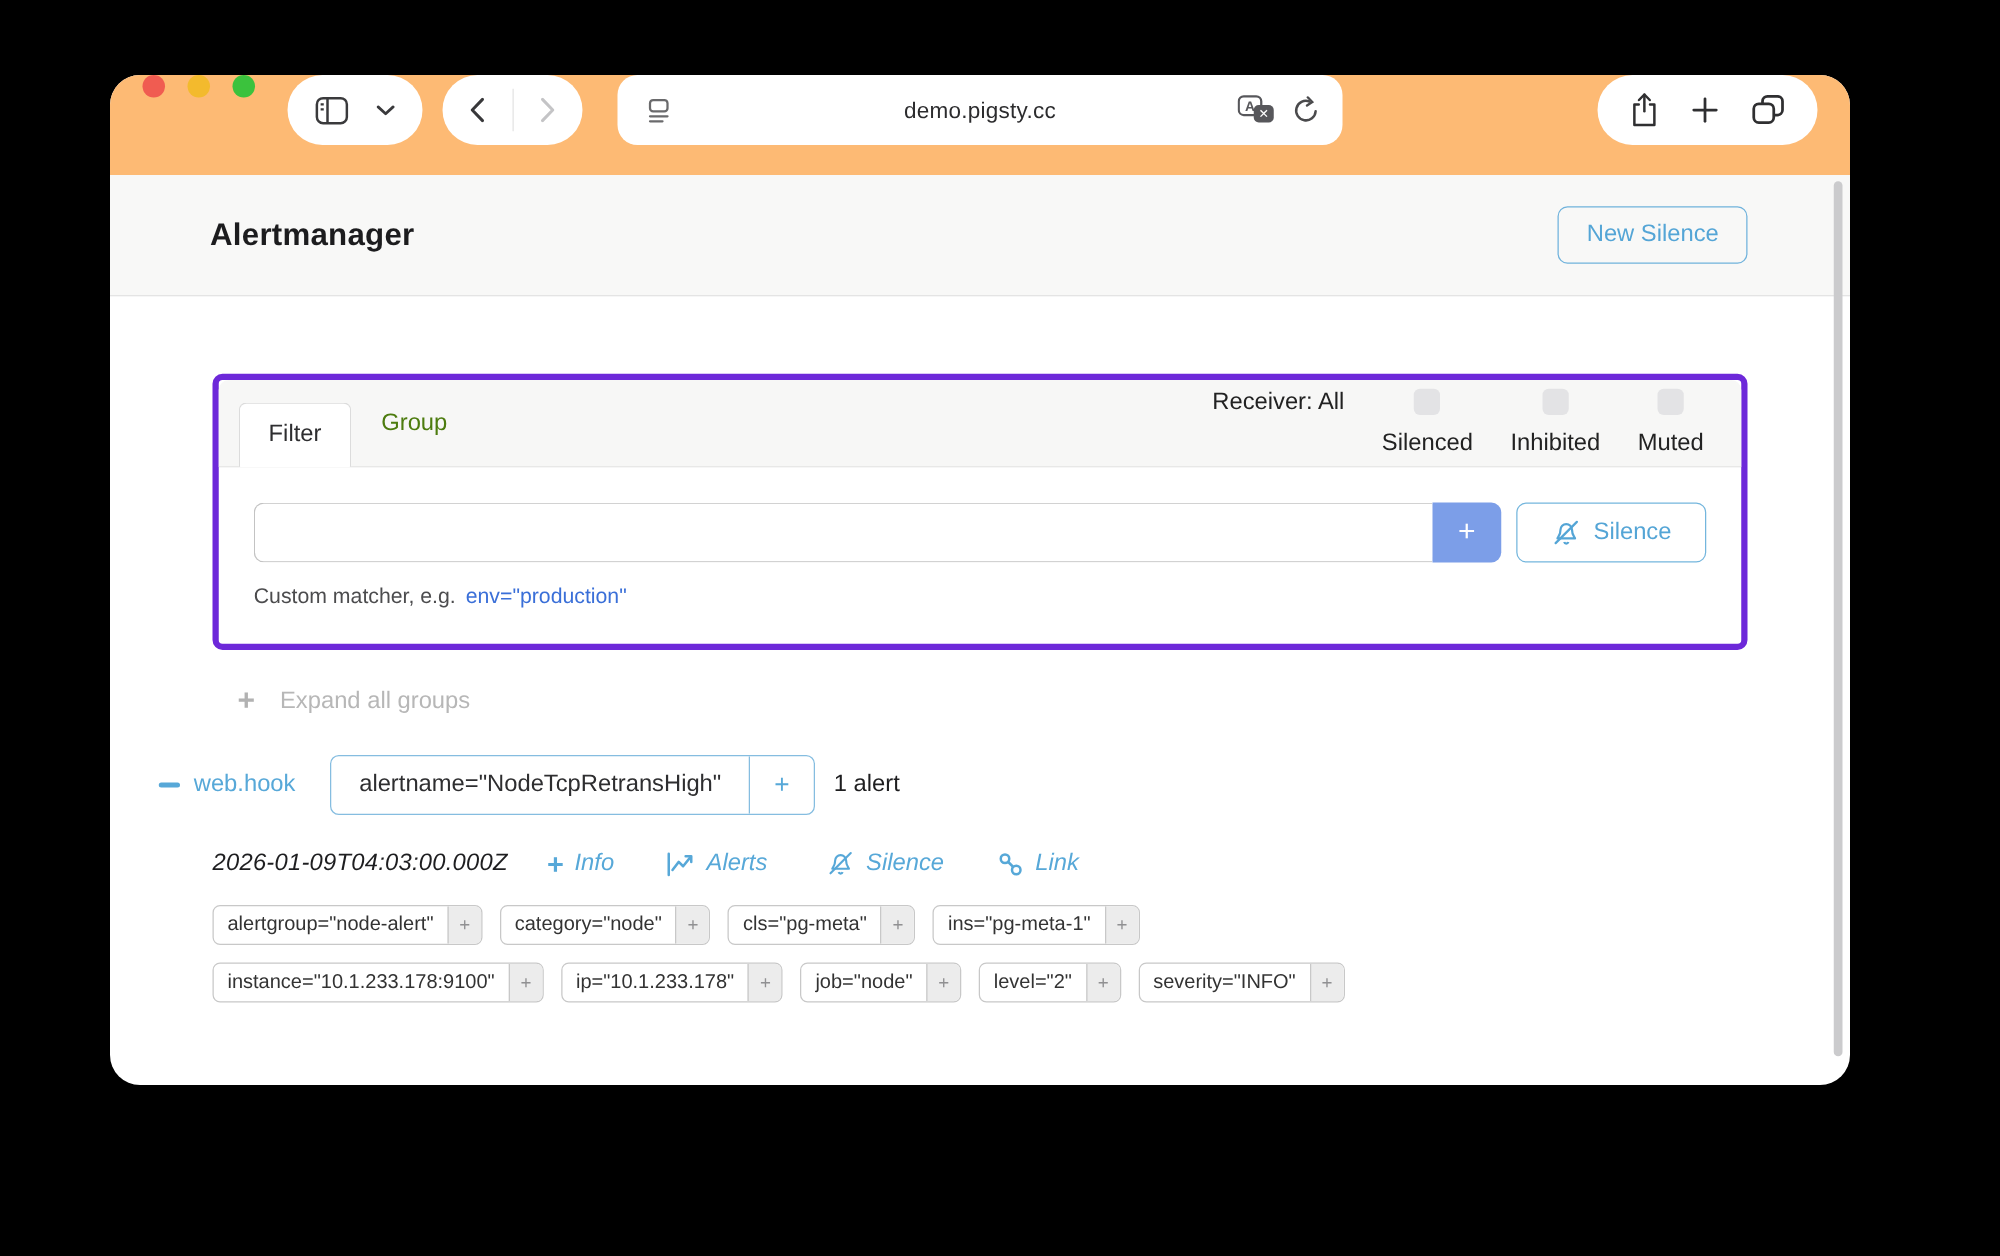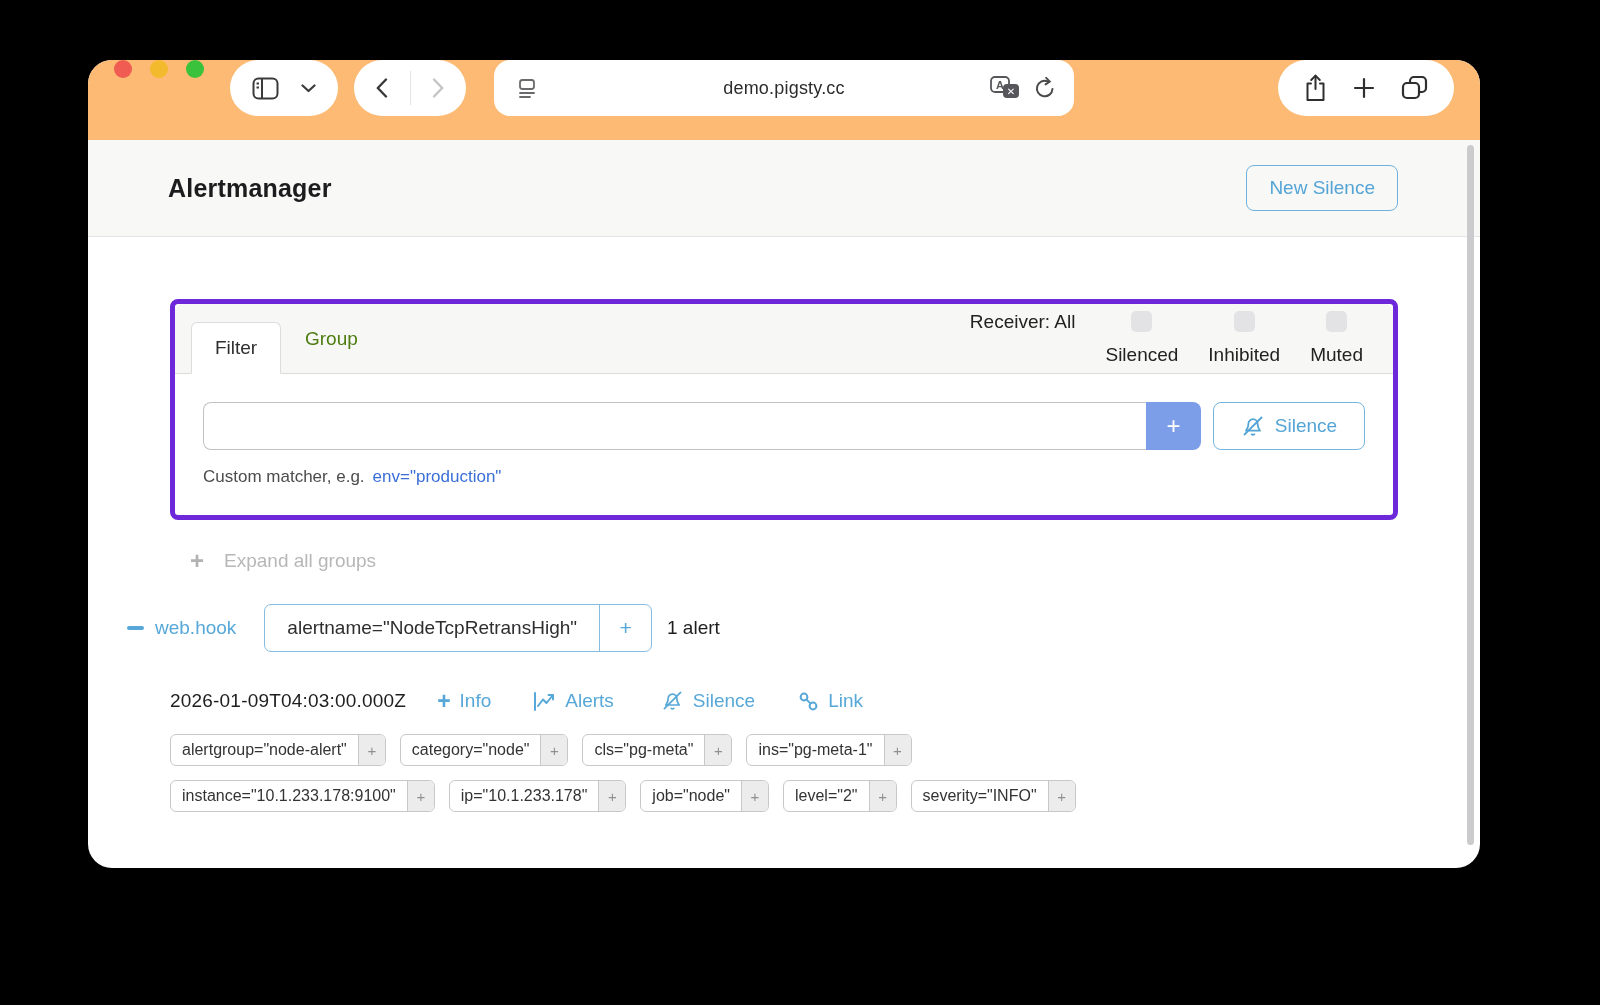--- a/index.html
+++ b/index.html
@@ -62,21 +62,21 @@
   .group-row { margin:32px 0 0 39px; display:flex; align-items:center; }
   .minus-bar { width:17px; height:4px; border-radius:2px; background:#57a8d8; }
   .group-receiver { margin-left:11px; font-size:19px; color:#57a8d8; cursor:pointer; }
   .group-chip { margin-left:28px; height:48px; display:flex; align-items:stretch; border:1px solid #85bde0; border-radius:7px; overflow:hidden; background:#fff; }
   .group-chip-text { display:flex; align-items:center; padding:0 22px; font-size:19px; color:#2e2e30; }
   .group-chip-plus { display:flex; align-items:center; justify-content:center; width:52px; border-left:1px solid #85bde0; color:#57a8d8; font-size:21px; cursor:pointer; }
   .alert-count { margin-left:15px; font-size:19px; color:#1e1e20; }
 
   
   .alert-block { margin-left:82px; }
-  .alert-head { margin-top:38px; display:flex; align-items:center; }
+  .alert-head { margin-top:28px; display:flex; align-items:center;font-style:italic; }
   .timestamp { font-size:19px; color:#1e1e20; letter-spacing:.2px; }
   .action { display:flex; align-items:center; gap:9px; color:#57a8d8; font-size:19px; cursor:pointer; }
   .action.info { margin-left:31px; }
   .action.source { margin-left:42px; }
   .action.silence { margin-left:47px; }
   .action.link { margin-left:43px; }
   .action-plus { font-size:23px; font-weight:700; line-height:18px; }
 
   .chip-row { display:flex; gap:14px; }
   .chip-row.r1 { margin-top:22px; }

